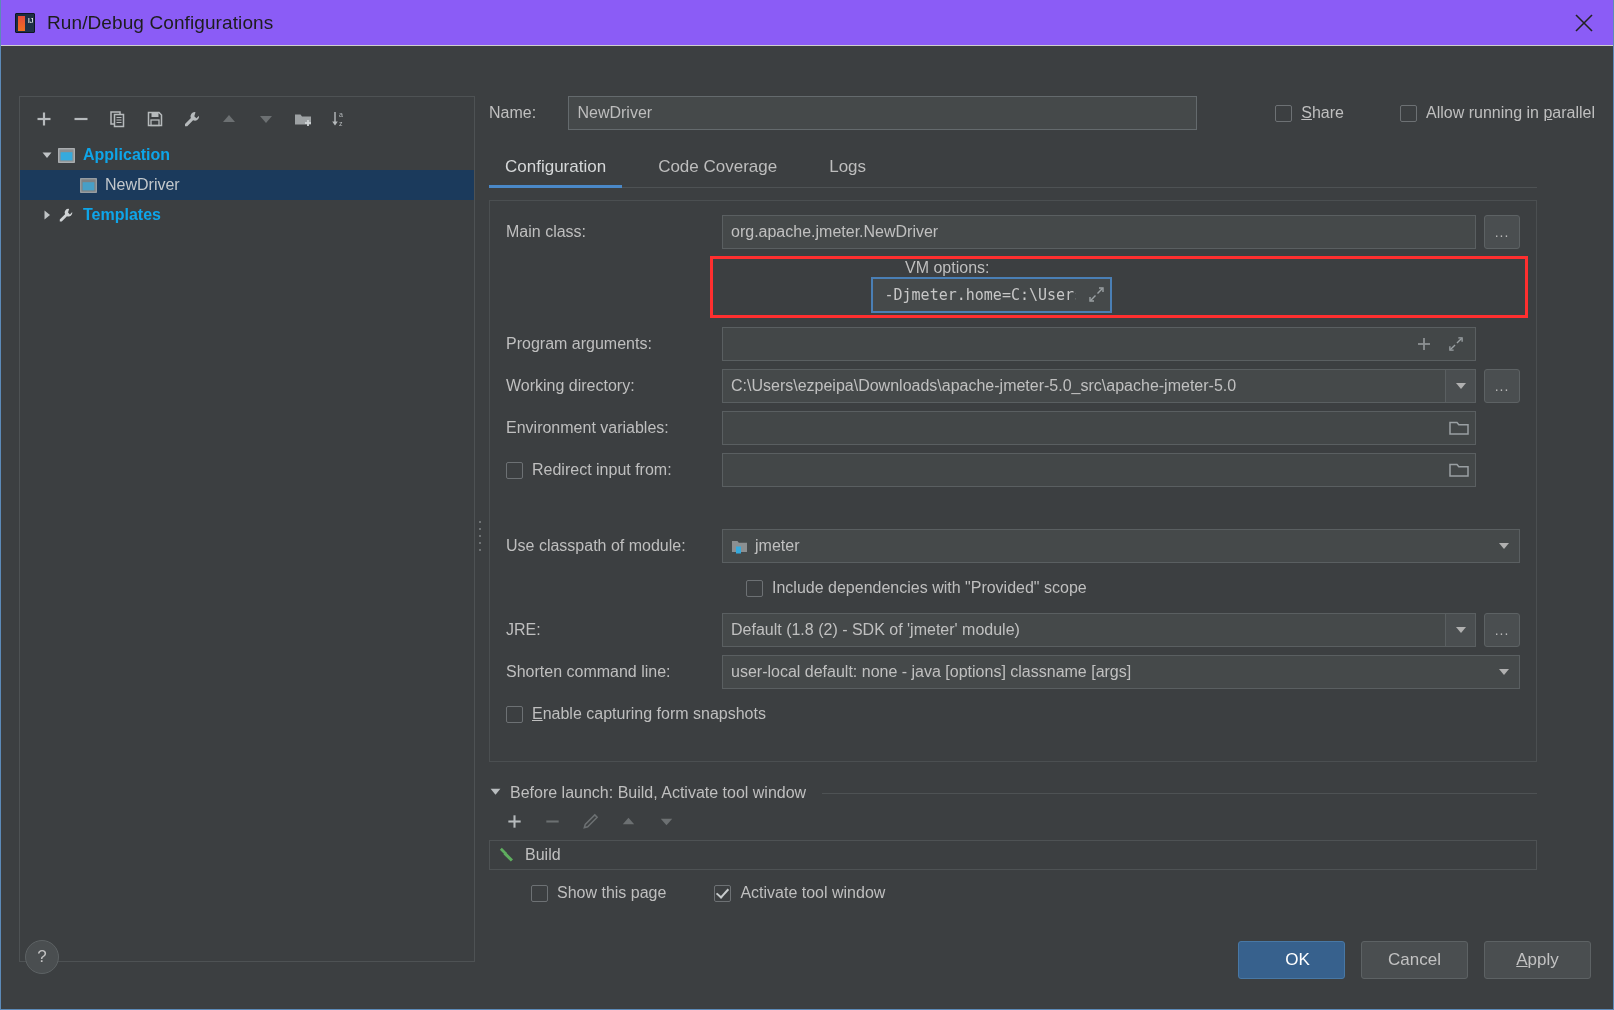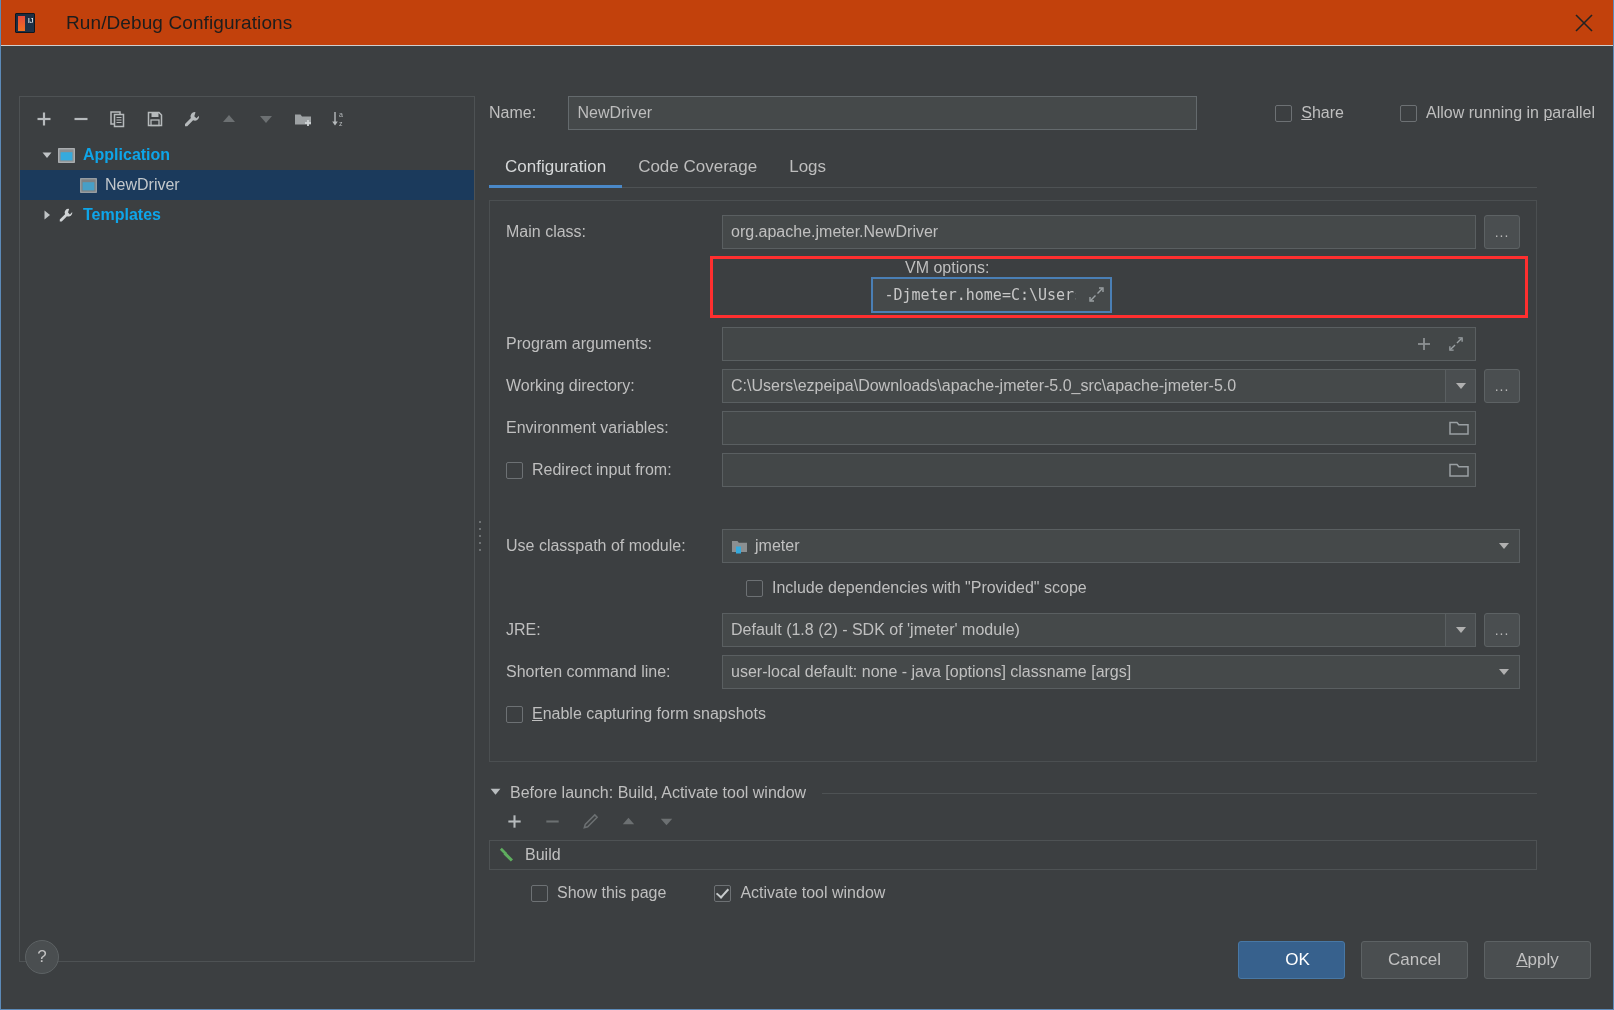--- a/index.html
+++ b/index.html
@@ -16,26 +16,25 @@
     background: #3c3f41;
     border: 1px solid #5c8ab8;
     border-top: none;
     overflow: hidden;
   }
 
   
   .titlebar {
     position: relative;
     height: 46px;
-    background: #c2410c;
+    background: #8b5cf6;
     border-bottom: 1px solid #cfcfcf;
     display: flex;
     align-items: center;
     padding-left: 14px;
-    gap: 19px;
   }
   .app-icon {
     width: 20px; height: 20px;
     background: linear-gradient(135deg,#1b2a3e 0%,#203349 100%);
     border: 1px solid #0d1620;
     position: relative;
     flex: 0 0 auto;
     margin-right: 12px;
     border-radius: 1px;
   }
@@ -194,20 +193,21 @@
   .cb-label u { text-decoration: underline; }
 
   
   .tabs {
     display: flex;
     align-items: flex-end;
     height: 44px;
     margin-top: 14px;
     border-bottom: 1px solid #4e5254;
     width: 1048px;
+    gap: 20px;
   }
   .tab {
     padding: 0 16px 10px 16px;
     font-size: 17px;
     color: #bdbdbd;
     position: relative;
   }
   .tab.active { color: #d6d8d9; }
   .tab.active::after {
     content:"";

